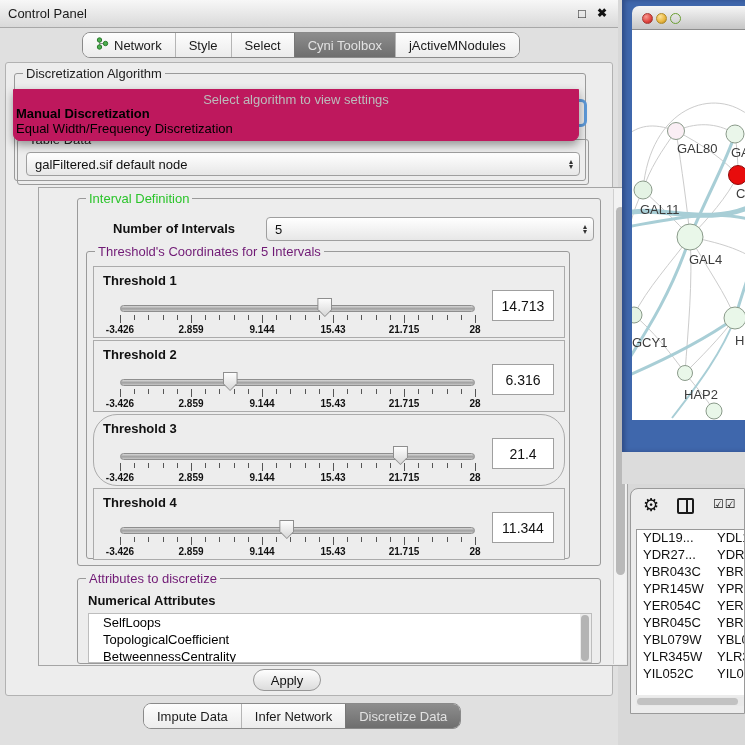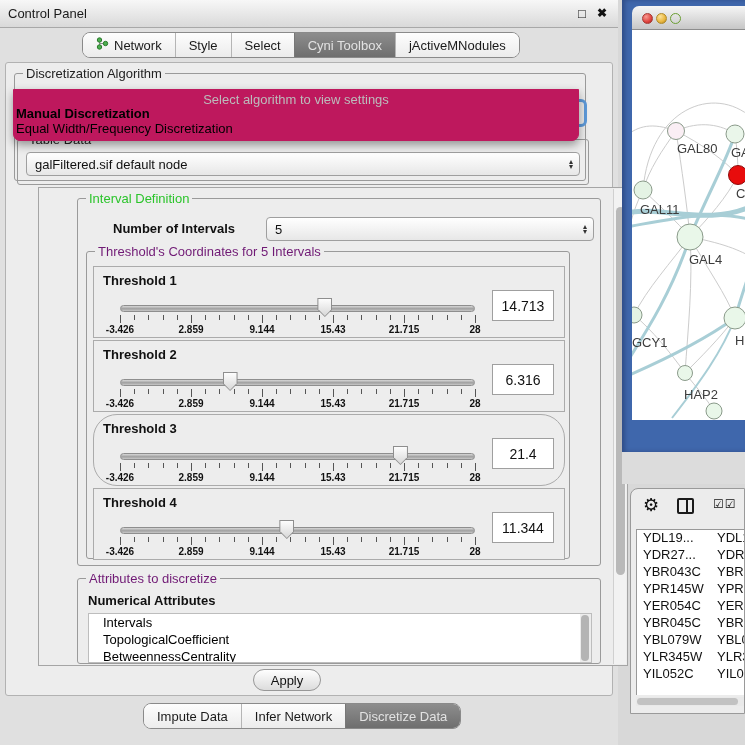--- a/index.html
+++ b/index.html
@@ -355,21 +355,21 @@
               </div>
             </div>
         </div>
       </div>
 
       <div class="gbox" style="left:38px;top:390px;width:524px;height:86px;">
         <span class="glabel blue">Attributes to discretize</span>
         <div class="abs" style="left:10px;top:14px;font-weight:bold;">Numerical Attributes</div>
         <div class="attr-list">
           <div id="attrItems">
-              <div class="attr-item">Intervals</div>
+              <div class="attr-item">SelfLoops</div>
               <div class="attr-item">TopologicalCoefficient</div>
               <div class="attr-item">BetweennessCentrality</div>
             </div>
           <div class="attr-scroll">
               <div class="attr-thumb"></div>
             </div>
         </div>
       </div>
     </div>
 

